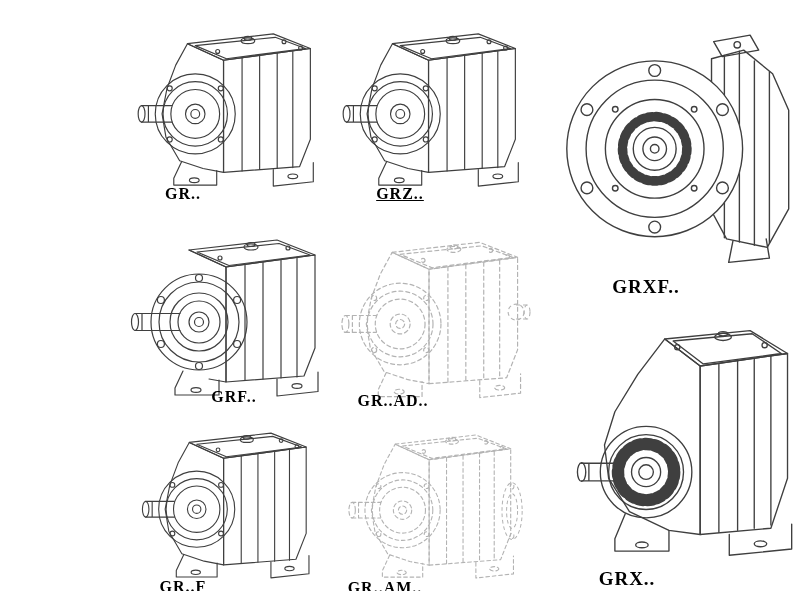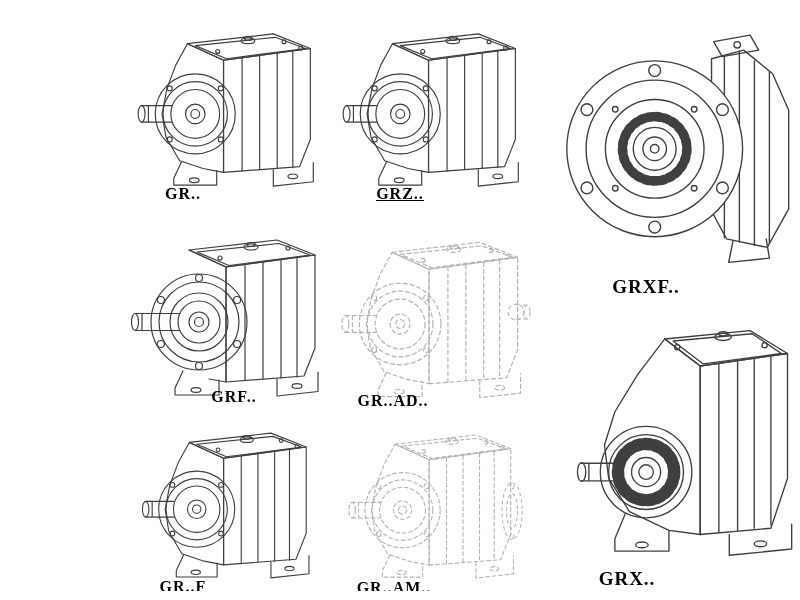--- a/index.html
+++ b/index.html
@@ -201,21 +201,21 @@
     <svg class="dashed" viewBox="0 0 206 180">
       <use href="#gbx-iso"></use>
       <g fill="none" stroke-width="1.1">
         <ellipse cx="192" cy="95" rx="11" ry="31"></ellipse>
         <ellipse cx="192" cy="95" rx="6" ry="19"></ellipse>
         <ellipse cx="192" cy="68" rx="2" ry="3"></ellipse>
         <ellipse cx="192" cy="122" rx="2" ry="3"></ellipse>
       </g>
     </svg>
   </figure>
-  <div class="lbl" style="left:394px; top:579px;">GR..AM..</div>
+  <div class="lbl" style="left:385px; top:579px;">GR..AM..</div>
 
   <figure class="fig" style="left:497px; top:298px; width:292px; height:260px;">
     <svg class="solid" viewBox="0 0 235 250">
         <use href="#gbx-iso-large"></use>
       </svg>
   </figure>
   <div class="lbl big" style="left:627px; top:568px;">GRX..</div>
 
 </div>
 

